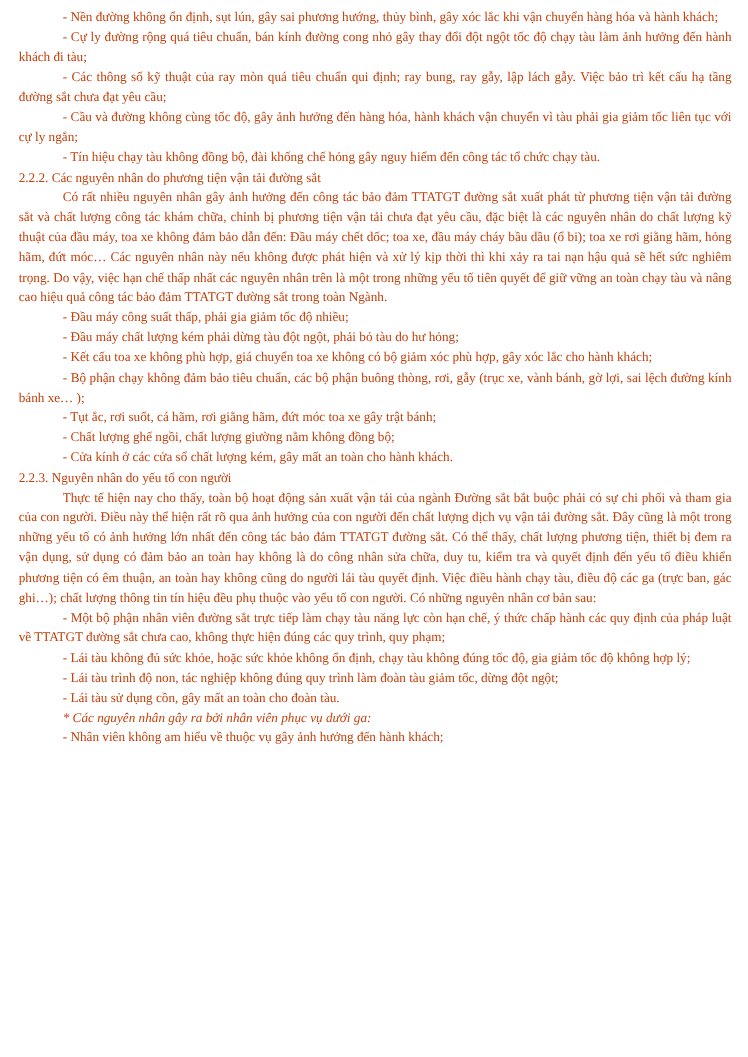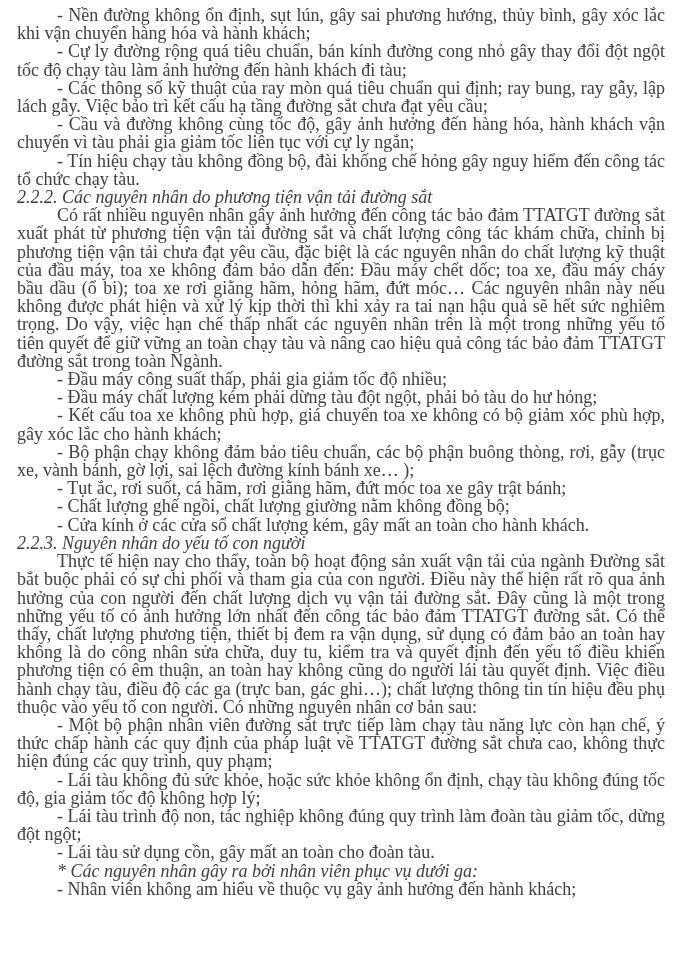--- a/index.html
+++ b/index.html
@@ -1,28 +1,28 @@
 <!DOCTYPE html>
 <html><head>
 <meta charset="utf-8">
 <style>
   html, body { margin: 0; padding: 0; background: #ffffff; }
   body { width: 680px; height: 961px; overflow: hidden; position: relative; }
   .page {
     position: absolute;
     left: 17px; top: 6px; width: 648px;
     font-family: "Liberation Serif", "DejaVu Serif", serif;
-    font-size: 18px;
+    font-size: 12px;
     line-height: 18.2px;
-    color: #404040;
+    color: #c2410c;
     text-align: justify;
   }
   .page p { margin: 0; }
   .indent { text-indent: 40px; }
-  .heading { font-style: italic; }
+  .heading { }
   .subhead { font-style: italic; text-indent: 40px; }
 </style>
 </head>
 <body>
 
 <div class="page">
   <p class="indent">- Nền đường không ổn định, sụt lún, gây sai phương hướng, thủy bình, gây xóc lắc khi vận chuyển hàng hóa và hành khách;</p>
   <p class="indent">- Cự ly đường rộng quá tiêu chuẩn, bán kính đường cong nhỏ gây thay đổi đột ngột tốc độ chạy tàu làm ảnh hưởng đến hành khách đi tàu;</p>
   <p class="indent">- Các thông số kỹ thuật của ray mòn quá tiêu chuẩn qui định; ray bung, ray gẫy, lập lách gẫy. Việc bảo trì kết cấu hạ tầng đường sắt chưa đạt yêu cầu;</p>
   <p class="indent">- Cầu và đường không cùng tốc độ, gây ảnh hưởng đến hàng hóa, hành khách vận chuyển vì tàu phải gia giảm tốc liên tục với cự ly ngắn;</p>

